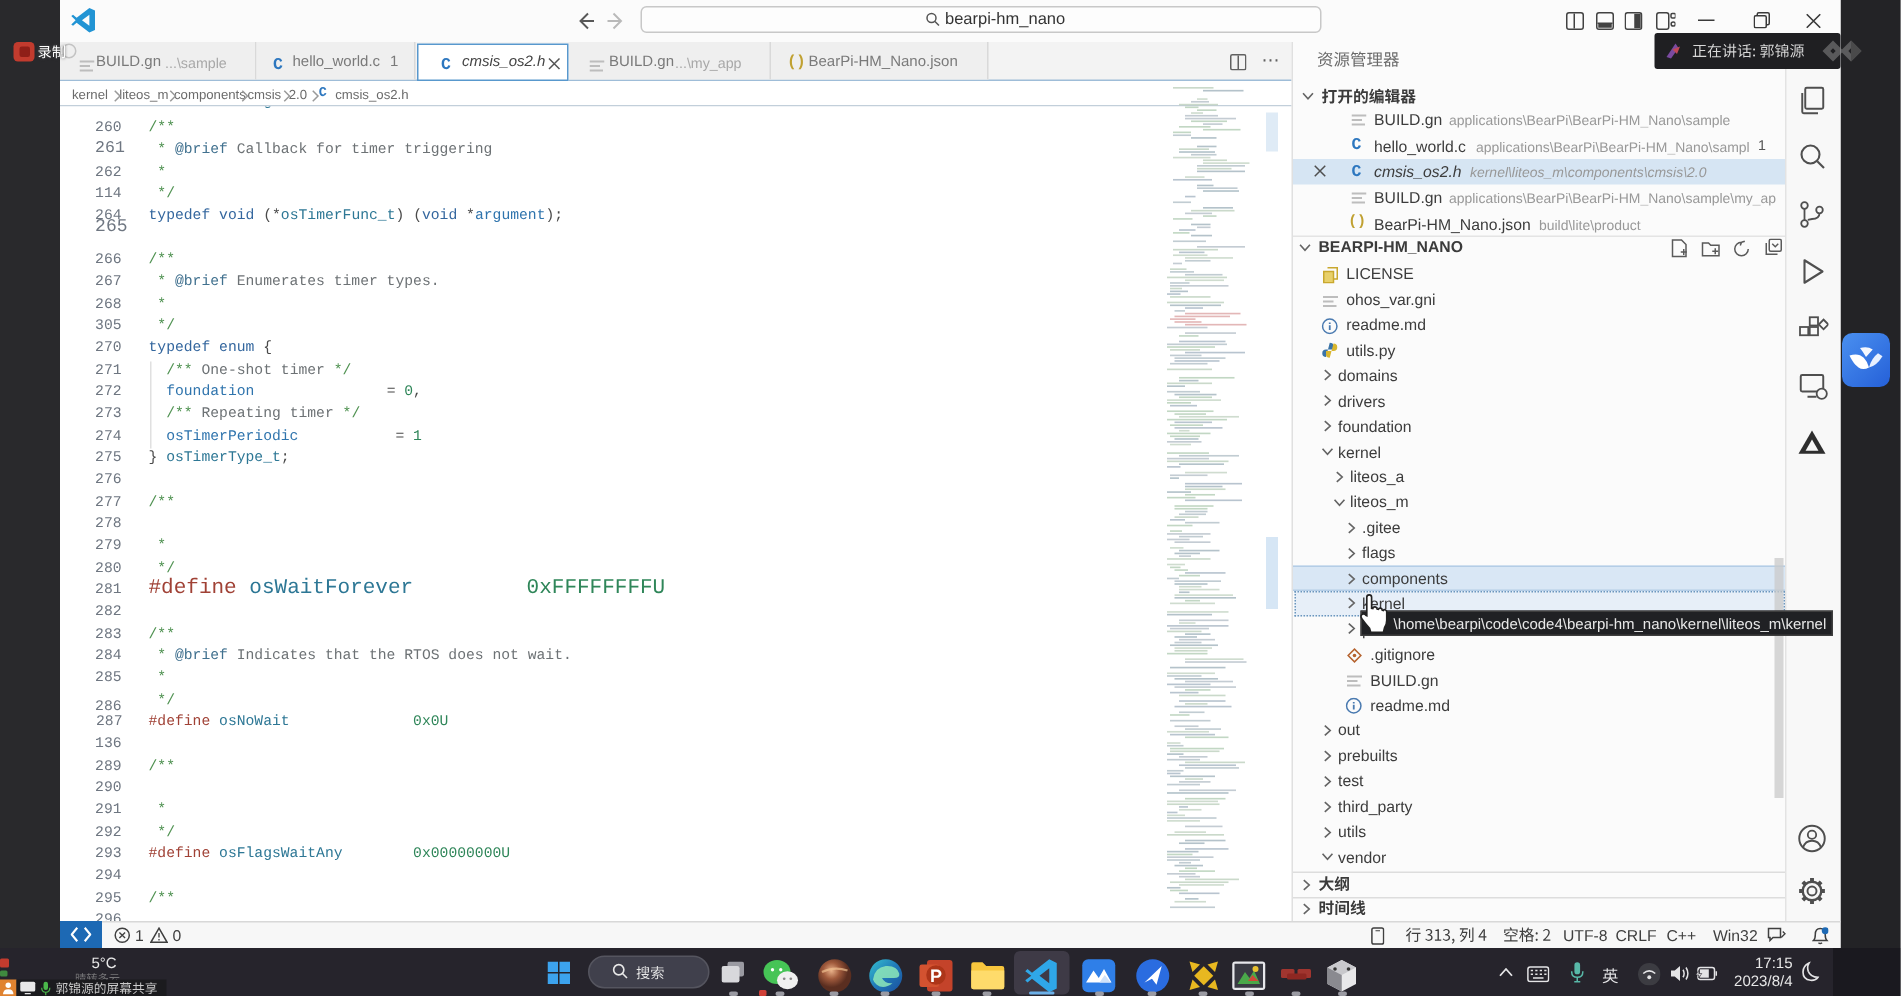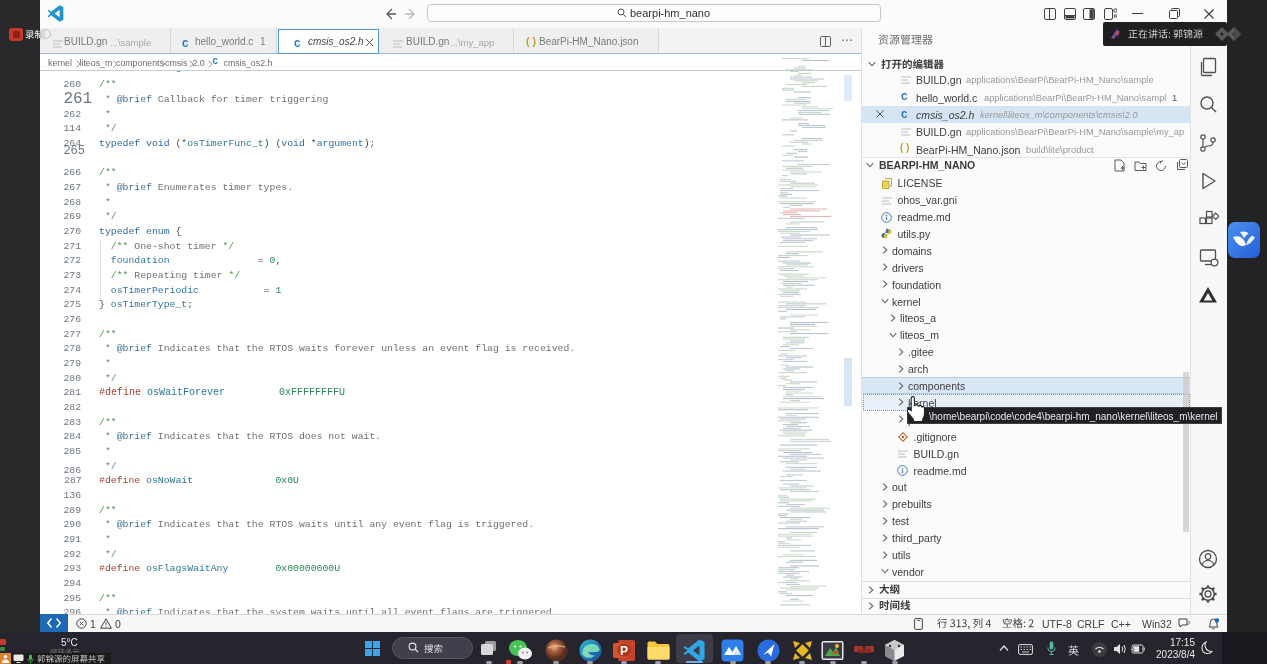--- a/index.html
+++ b/index.html
@@ -103,92 +103,89 @@
   </svg>
 <svg class="abs" style="left:207px;top:59.5px" width="6" height="8" viewBox="0 0 6 8">
     <path d="M1.5 0.5 L5 4 L1.5 7.5" stroke="#9a9a9a" fill="none"></path>
   </svg>
 <div class="abs" style="left:212.5px;top:57px;font-size:9px;font-weight:700;color:#2d77bf;font-family:'Liberation Mono',monospace">C</div>
 <div class="abs" style="left:40px;top:71px;width:821px;height:543px;overflow:hidden;background:#fff">
     <pre class="abs" style="left:23.4px;top:-9.27px;font-size:9.8px;line-height:11px;color:#6e7681">259</pre>
     <pre class="abs" style="left:59px;top:-9.27px;font-size:9.8px;line-height:11px;white-space:pre"><span style="color:#a04135">#define </span><span style="color:#2d7795">osFlagsWaitAll</span></pre>
     <pre class="abs" style="left:23.4px;top:8.40px;font-size:9.8px;line-height:11px;color:#6e7681">260</pre>
     <pre class="abs" style="left:59px;top:8.40px;font-size:9.8px;line-height:11px;white-space:pre"><span style="color:#4e9150">/**</span></pre>
-    <pre class="abs" style="left:23.4px;top:23.07px;font-size:16px;line-height:11px;color:#6e7681">261</pre>
+    <pre class="abs" style="left:23.4px;top:23.07px;font-size:11px;line-height:11px;color:#6e7681">261</pre>
     <pre class="abs" style="left:59px;top:23.07px;font-size:9.8px;line-height:11px;white-space:pre"><span style="color:#4e9150"> * </span><span style="color:#41718f">@brief</span><span style="color:#6d7275"> Callback for timer triggering</span></pre>
     <pre class="abs" style="left:23.4px;top:37.73px;font-size:9.8px;line-height:11px;color:#6e7681">262</pre>
     <pre class="abs" style="left:59px;top:37.73px;font-size:9.8px;line-height:11px;white-space:pre"><span style="color:#4e9150"> *</span></pre>
     <pre class="abs" style="left:23.4px;top:52.40px;font-size:9.8px;line-height:11px;color:#6e7681">114</pre>
     <pre class="abs" style="left:59px;top:52.40px;font-size:9.8px;line-height:11px;white-space:pre"><span style="color:#4e9150"> */</span></pre>
     <pre class="abs" style="left:23.4px;top:67.07px;font-size:9.8px;line-height:11px;color:#6e7681">264</pre>
     <pre class="abs" style="left:59px;top:67.07px;font-size:9.8px;line-height:11px;white-space:pre"><span style="color:#33669e">typedef</span><span style="color:#4a4a4a"> </span><span style="color:#33669e">void</span><span style="color:#4a4a4a"> (</span><span style="color:#4a4a4a">*</span><span style="color:#2d7795">osTimerFunc_t</span><span style="color:#4a4a4a">) (</span><span style="color:#33669e">void</span><span style="color:#4a4a4a"> </span><span style="color:#4a4a4a">*</span><span style="color:#2f74ad">argument</span><span style="color:#4a4a4a">);</span></pre>
     <pre class="abs" style="left:23.4px;top:75px;font-size:12px;line-height:11px;color:#6e7681">265</pre>
     <pre class="abs" style="left:59px;top:81.74px;font-size:9.8px;line-height:11px;white-space:pre"></pre>
     <pre class="abs" style="left:23.4px;top:96.40px;font-size:9.8px;line-height:11px;color:#6e7681">266</pre>
     <pre class="abs" style="left:59px;top:96.40px;font-size:9.8px;line-height:11px;white-space:pre"><span style="color:#4e9150">/**</span></pre>
     <pre class="abs" style="left:23.4px;top:111.07px;font-size:9.8px;line-height:11px;color:#6e7681">267</pre>
     <pre class="abs" style="left:59px;top:111.07px;font-size:9.8px;line-height:11px;white-space:pre"><span style="color:#4e9150"> * </span><span style="color:#41718f">@brief</span><span style="color:#6d7275"> Enumerates timer types.</span></pre>
     <pre class="abs" style="left:23.4px;top:125.74px;font-size:9.8px;line-height:11px;color:#6e7681">268</pre>
     <pre class="abs" style="left:59px;top:125.74px;font-size:9.8px;line-height:11px;white-space:pre"><span style="color:#4e9150"> *</span></pre>
-    <pre class="abs" style="left:23.4px;top:140.40px;font-size:9.8px;line-height:11px;color:#6e7681">269</pre>
+    <pre class="abs" style="left:23.4px;top:140.40px;font-size:9.8px;line-height:11px;color:#6e7681">305</pre>
     <pre class="abs" style="left:59px;top:140.40px;font-size:9.8px;line-height:11px;white-space:pre"><span style="color:#4e9150"> */</span></pre>
     <pre class="abs" style="left:23.4px;top:155.07px;font-size:9.8px;line-height:11px;color:#6e7681">270</pre>
     <pre class="abs" style="left:59px;top:155.07px;font-size:9.8px;line-height:11px;white-space:pre"><span style="color:#33669e">typedef</span><span style="color:#4a4a4a"> </span><span style="color:#33669e">enum</span><span style="color:#4a4a4a"> {</span></pre>
     <pre class="abs" style="left:23.4px;top:169.74px;font-size:9.8px;line-height:11px;color:#6e7681">271</pre>
     <pre class="abs" style="left:59px;top:169.74px;font-size:9.8px;line-height:11px;white-space:pre"><span style="color:#4a4a4a">  </span><span style="color:#4e9150">/** </span><span style="color:#6d7275">One-shot timer </span><span style="color:#4e9150">*/</span></pre>
     <pre class="abs" style="left:23.4px;top:184.40px;font-size:9.8px;line-height:11px;color:#6e7681">272</pre>
     <pre class="abs" style="left:59px;top:184.40px;font-size:9.8px;line-height:11px;white-space:pre"><span style="color:#4a4a4a">  </span><span style="color:#2f74ad">foundation</span><span style="color:#4a4a4a">               </span><span style="color:#4a4a4a">= </span><span style="color:#2f8659">0</span><span style="color:#4a4a4a">,</span></pre>
     <pre class="abs" style="left:23.4px;top:199.07px;font-size:9.8px;line-height:11px;color:#6e7681">273</pre>
     <pre class="abs" style="left:59px;top:199.07px;font-size:9.8px;line-height:11px;white-space:pre"><span style="color:#4a4a4a">  </span><span style="color:#4e9150">/** </span><span style="color:#6d7275">Repeating timer </span><span style="color:#4e9150">*/</span></pre>
     <pre class="abs" style="left:23.4px;top:213.74px;font-size:9.8px;line-height:11px;color:#6e7681">274</pre>
     <pre class="abs" style="left:59px;top:213.74px;font-size:9.8px;line-height:11px;white-space:pre"><span style="color:#4a4a4a">  </span><span style="color:#2f74ad">osTimerPeriodic</span><span style="color:#4a4a4a">           </span><span style="color:#4a4a4a">= </span><span style="color:#2f8659">1</span></pre>
     <pre class="abs" style="left:23.4px;top:228.40px;font-size:9.8px;line-height:11px;color:#6e7681">275</pre>
     <pre class="abs" style="left:59px;top:228.40px;font-size:9.8px;line-height:11px;white-space:pre"><span style="color:#4a4a4a">} </span><span style="color:#2d7795">osTimerType_t</span><span style="color:#4a4a4a">;</span></pre>
     <pre class="abs" style="left:23.4px;top:243.07px;font-size:9.8px;line-height:11px;color:#6e7681">276</pre>
     <pre class="abs" style="left:59px;top:243.07px;font-size:9.8px;line-height:11px;white-space:pre"></pre>
     <pre class="abs" style="left:23.4px;top:257.74px;font-size:9.8px;line-height:11px;color:#6e7681">277</pre>
     <pre class="abs" style="left:59px;top:257.74px;font-size:9.8px;line-height:11px;white-space:pre"><span style="color:#4e9150">/**</span></pre>
     <pre class="abs" style="left:23.4px;top:272.41px;font-size:9.8px;line-height:11px;color:#6e7681">278</pre>
-    <pre class="abs" style="left:59px;top:272.41px;font-size:9.8px;line-height:11px;white-space:pre"><span style="color:#4e9150"> * </span><span style="color:#41718f">@brief</span><span style="color:#6d7275"> Indicates that the RTOS waits forever unless an event flag is received.</span></pre>
     <pre class="abs" style="left:23.4px;top:287.07px;font-size:9.8px;line-height:11px;color:#6e7681">279</pre>
     <pre class="abs" style="left:59px;top:287.07px;font-size:9.8px;line-height:11px;white-space:pre"><span style="color:#4e9150"> *</span></pre>
     <pre class="abs" style="left:23.4px;top:301.74px;font-size:9.8px;line-height:11px;color:#6e7681">280</pre>
     <pre class="abs" style="left:59px;top:301.74px;font-size:9.8px;line-height:11px;white-space:pre"><span style="color:#4e9150"> */</span></pre>
     <pre class="abs" style="left:23.4px;top:316.41px;font-size:9.8px;line-height:11px;color:#6e7681">281</pre>
-    <pre class="abs" style="left:59px;top:316.41px;font-size:10px;line-height:11px;white-space:pre"><span style="color:#a04135">#define </span><span style="color:#2d7795">osWaitForever</span><span style="color:#4a4a4a">         </span><span style="color:#2f8659">0xFFFFFFFFU</span></pre>
+    <pre class="abs" style="left:59px;top:316.41px;font-size:14px;line-height:11px;white-space:pre"><span style="color:#a04135">#define </span><span style="color:#2d7795">osWaitForever</span><span style="color:#4a4a4a">         </span><span style="color:#2f8659">0xFFFFFFFFU</span></pre>
     <pre class="abs" style="left:23.4px;top:331.07px;font-size:9.8px;line-height:11px;color:#6e7681">282</pre>
     <pre class="abs" style="left:59px;top:331.07px;font-size:9.8px;line-height:11px;white-space:pre"></pre>
     <pre class="abs" style="left:23.4px;top:345.74px;font-size:9.8px;line-height:11px;color:#6e7681">283</pre>
     <pre class="abs" style="left:59px;top:345.74px;font-size:9.8px;line-height:11px;white-space:pre"><span style="color:#4e9150">/**</span></pre>
     <pre class="abs" style="left:23.4px;top:360.41px;font-size:9.8px;line-height:11px;color:#6e7681">284</pre>
     <pre class="abs" style="left:59px;top:360.41px;font-size:9.8px;line-height:11px;white-space:pre"><span style="color:#4e9150"> * </span><span style="color:#41718f">@brief</span><span style="color:#6d7275"> Indicates that the RTOS does not wait.</span></pre>
     <pre class="abs" style="left:23.4px;top:375.08px;font-size:9.8px;line-height:11px;color:#6e7681">285</pre>
     <pre class="abs" style="left:59px;top:375.08px;font-size:9.8px;line-height:11px;white-space:pre"><span style="color:#4e9150"> *</span></pre>
     <pre class="abs" style="left:23.4px;top:394px;font-size:9.8px;line-height:11px;color:#6e7681">286</pre>
     <pre class="abs" style="left:59px;top:389.74px;font-size:9.8px;line-height:11px;white-space:pre"><span style="color:#4e9150"> */</span></pre>
     <pre class="abs" style="left:24px;top:404.41px;font-size:9.8px;line-height:11px;color:#6e7681">287</pre>
     <pre class="abs" style="left:59px;top:404.41px;font-size:9.8px;line-height:11px;white-space:pre"><span style="color:#a04135">#define </span><span style="color:#2d7795">osNoWait</span><span style="color:#4a4a4a">              </span><span style="color:#2f8659">0x0U</span></pre>
     <pre class="abs" style="left:23.4px;top:419.08px;font-size:9.8px;line-height:11px;color:#6e7681">136</pre>
     <pre class="abs" style="left:59px;top:419.08px;font-size:9.8px;line-height:11px;white-space:pre"></pre>
     <pre class="abs" style="left:23.4px;top:433.74px;font-size:9.8px;line-height:11px;color:#6e7681">289</pre>
     <pre class="abs" style="left:59px;top:433.74px;font-size:9.8px;line-height:11px;white-space:pre"><span style="color:#4e9150">/**</span></pre>
     <pre class="abs" style="left:23.4px;top:448.41px;font-size:9.8px;line-height:11px;color:#6e7681">290</pre>
-    <pre class="abs" style="left:59px;top:448.41px;font-size:9.8px;line-height:11px;white-space:pre"><span style="color:#4e9150"> * </span><span style="color:#41718f">@brief</span><span style="color:#6d7275"> Indicates that the RTOS waits until any event flag is triggered.</span></pre>
     <pre class="abs" style="left:23.4px;top:463.08px;font-size:9.8px;line-height:11px;color:#6e7681">291</pre>
     <pre class="abs" style="left:59px;top:463.08px;font-size:9.8px;line-height:11px;white-space:pre"><span style="color:#4e9150"> *</span></pre>
     <pre class="abs" style="left:23.4px;top:477.74px;font-size:9.8px;line-height:11px;color:#6e7681">292</pre>
     <pre class="abs" style="left:59px;top:477.74px;font-size:9.8px;line-height:11px;white-space:pre"><span style="color:#4e9150"> */</span></pre>
     <pre class="abs" style="left:23.4px;top:492.41px;font-size:9.8px;line-height:11px;color:#6e7681">293</pre>
     <pre class="abs" style="left:59px;top:492.41px;font-size:9.8px;line-height:11px;white-space:pre"><span style="color:#a04135">#define </span><span style="color:#2d7795">osFlagsWaitAny</span><span style="color:#4a4a4a">        </span><span style="color:#2f8659">0x00000000U</span></pre>
     <pre class="abs" style="left:23.4px;top:507.08px;font-size:9.8px;line-height:11px;color:#6e7681">294</pre>
     <pre class="abs" style="left:59px;top:507.08px;font-size:9.8px;line-height:11px;white-space:pre"></pre>
     <pre class="abs" style="left:23.4px;top:521.75px;font-size:9.8px;line-height:11px;color:#6e7681">295</pre>
     <pre class="abs" style="left:59px;top:521.75px;font-size:9.8px;line-height:11px;white-space:pre"><span style="color:#4e9150">/**</span></pre>
     <pre class="abs" style="left:23.4px;top:536.41px;font-size:9.8px;line-height:11px;color:#6e7681">296</pre>
-    <pre class="abs" style="left:59px;top:536.41px;font-size:9.8px;line-height:11px;white-space:pre"><span style="color:#4e9150"> * </span><span style="color:#41718f">@brief</span><span style="color:#6d7275"> Indicates that the system waits until all event flags are triggered.</span></pre>
     <div class="abs" style="left:60px;top:169.7px;width:1px;height:58.7px;background:#e0e0e0"></div>
   </div>
 <svg class="abs" style="left:778px;top:58px;opacity:0.78" width="78" height="552" viewBox="0 0 78 552">
     <rect x="4" y="0.0" width="27" height="1.1" fill="#bccfbc"></rect>
     <rect x="24" y="1.9" width="27" height="1.1" fill="#9fb2bc"></rect>
     <rect x="20" y="7.5" width="7" height="1.1" fill="#c2d3c2"></rect>
     <rect x="16" y="9.3" width="12" height="1.1" fill="#b4bec7"></rect>
     <rect x="8" y="11.2" width="26" height="1.1" fill="#bccfbc"></rect>
     <rect x="12" y="13.0" width="9" height="1.1" fill="#b2cdb4"></rect>
     <rect x="20" y="14.9" width="13" height="1.1" fill="#b2cdb4"></rect>
@@ -540,21 +537,21 @@
     <path d="M0.7 2.2 L4 5.8 L7.3 2.2" stroke="#646464" fill="none" stroke-width="1.1"></path>
   </svg>
 <div class="abs" style="left:900px;top:329.29999999999995px;font-size:10.5px;color:#3c3c3c">liteos_m</div>
 <svg class="abs" style="left:897px;top:347.7px" width="8" height="8" viewBox="0 0 8 8">
     <path d="M2.2 0.7 L5.8 4 L2.2 7.3" stroke="#646464" fill="none" stroke-width="1.1"></path>
   </svg>
 <div class="abs" style="left:908px;top:346.2px;font-size:10.5px;color:#3c3c3c">.gitee</div>
 <svg class="abs" style="left:897px;top:364.59999999999997px" width="8" height="8" viewBox="0 0 8 8">
     <path d="M2.2 0.7 L5.8 4 L2.2 7.3" stroke="#646464" fill="none" stroke-width="1.1"></path>
   </svg>
-<div class="abs" style="left:908px;top:363.09999999999997px;font-size:10.5px;color:#3c3c3c">arch</div>
+<div class="abs" style="left:908px;top:363.09999999999997px;font-size:10.5px;color:#3c3c3c">flags</div>
 <svg class="abs" style="left:897px;top:381.5px" width="8" height="8" viewBox="0 0 8 8">
     <path d="M2.2 0.7 L5.8 4 L2.2 7.3" stroke="#646464" fill="none" stroke-width="1.1"></path>
   </svg>
 <div class="abs" style="left:908px;top:380.0px;font-size:10.5px;color:#3c3c3c">components</div>
 <svg class="abs" style="left:897px;top:398.4px" width="8" height="8" viewBox="0 0 8 8">
     <path d="M2.2 0.7 L5.8 4 L2.2 7.3" stroke="#646464" fill="none" stroke-width="1.1"></path>
   </svg>
 <div class="abs" style="left:908px;top:396.9px;font-size:10.5px;color:#3c3c3c">kernel</div>
 <svg class="abs" style="left:897px;top:415.29999999999995px" width="8" height="8" viewBox="0 0 8 8">
     <path d="M2.2 0.7 L5.8 4 L2.2 7.3" stroke="#646464" fill="none" stroke-width="1.1"></path>

